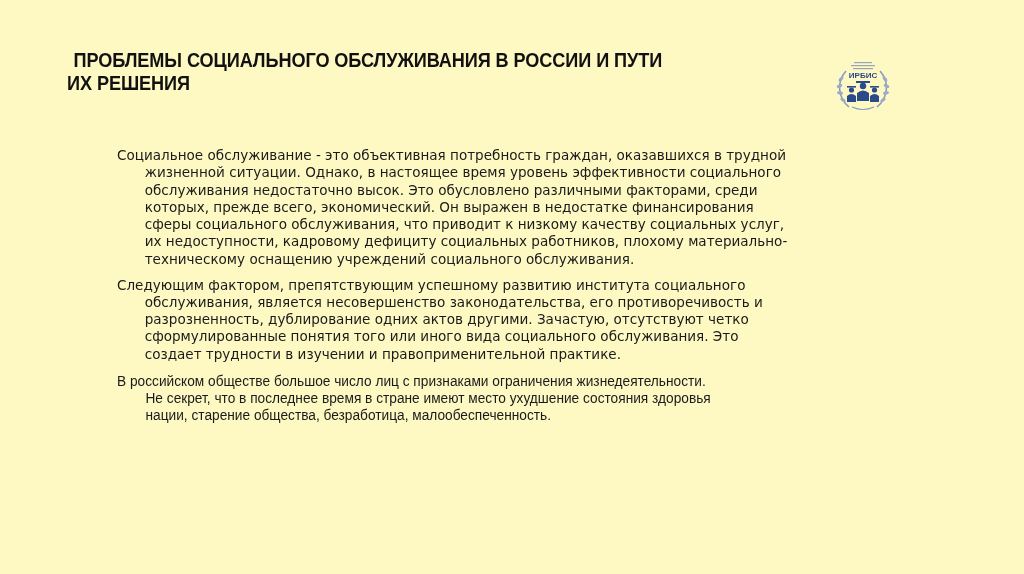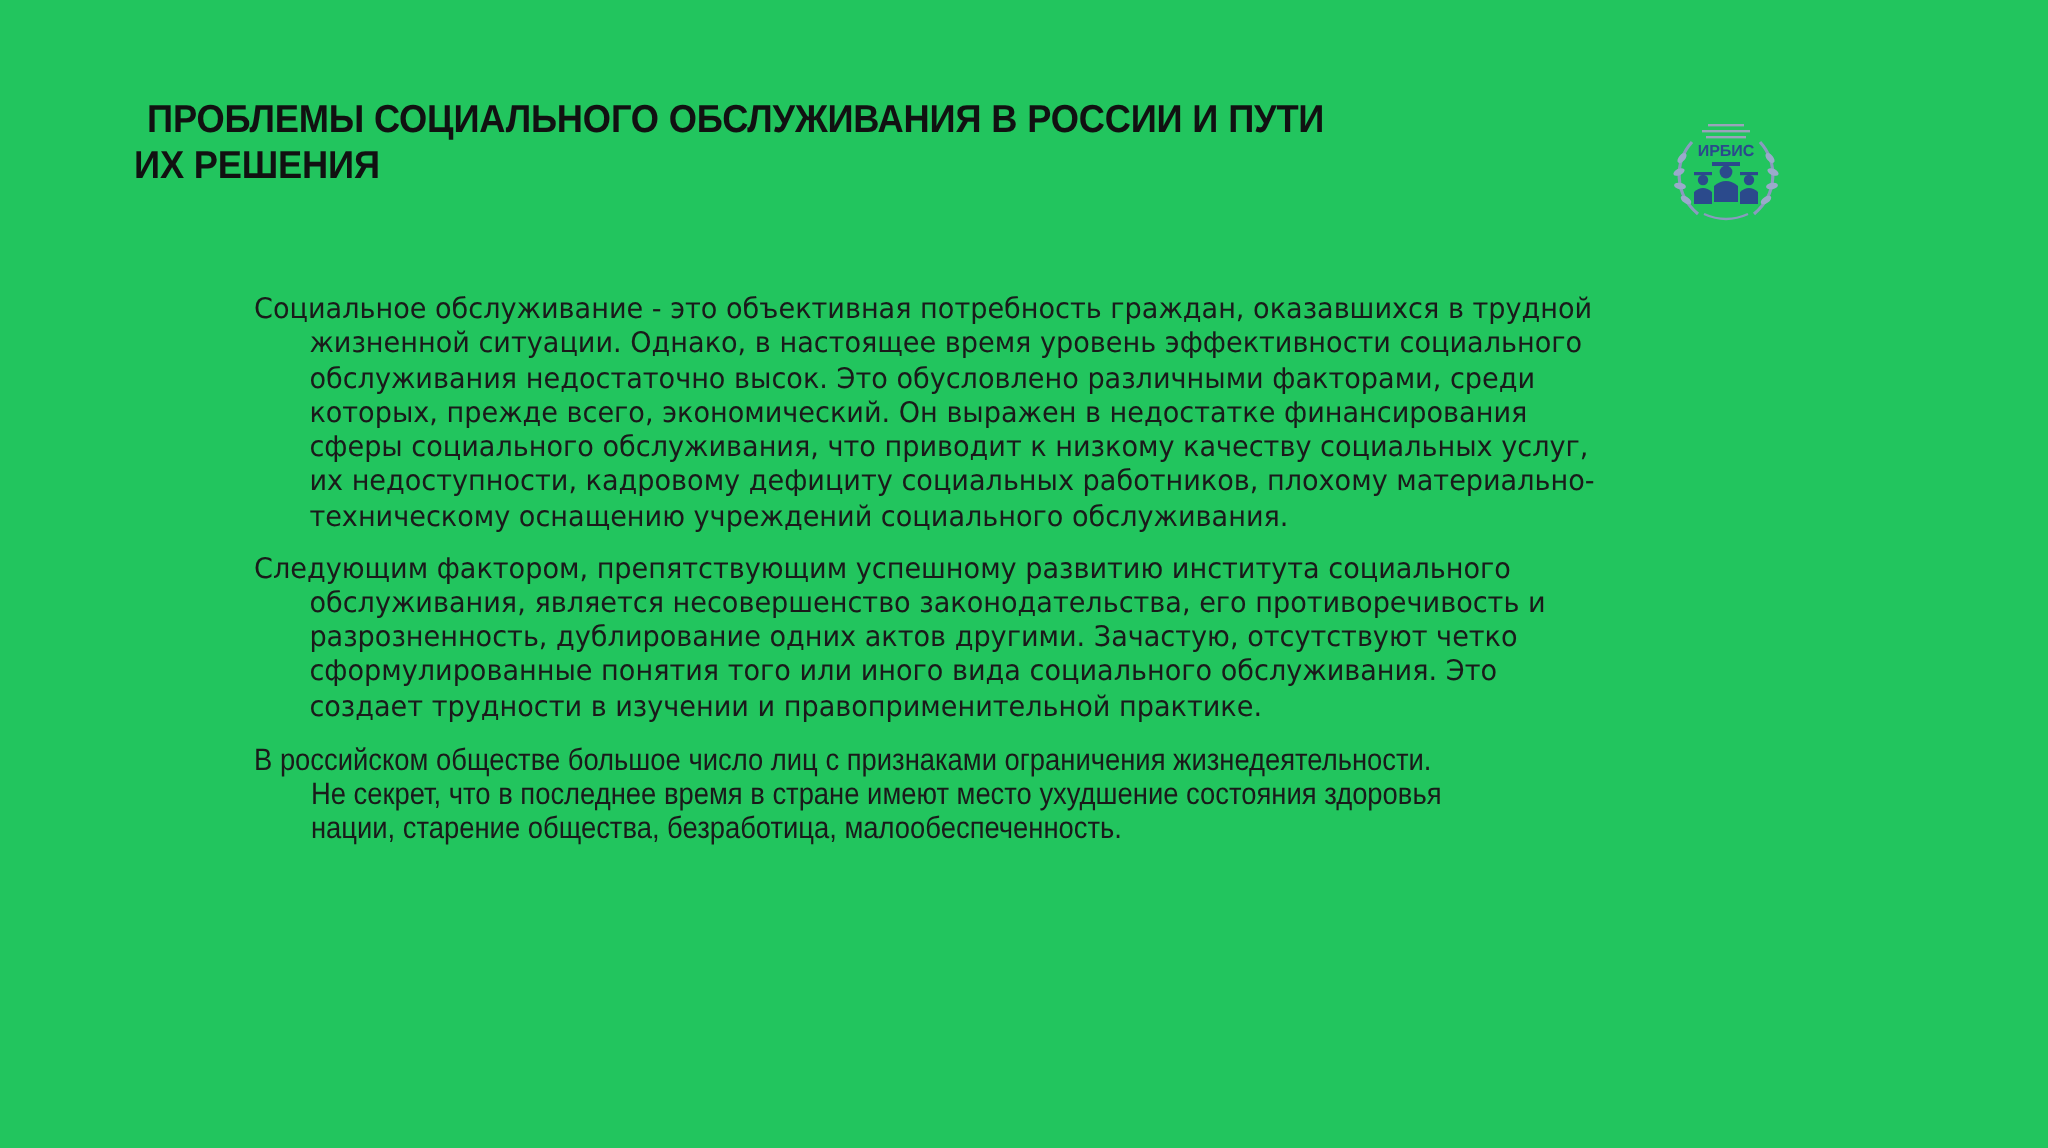--- a/index.html
+++ b/index.html
@@ -7,21 +7,21 @@
       padding: 0;
       width: 1024px;
       height: 574px;
       background: #ffffff;
       overflow: hidden;
     }
     .slide {
       position: relative;
       width: 1024px;
       height: 574px;
-      background: #22c55e;
+      background: #fef9c3;
       color: #111111;
     }
     .title {
       position: absolute;
       left: 67px;
       top: 49px;
       width: 760px;
       font-family: "Liberation Sans", sans-serif;
       font-weight: bold;
       font-size: 19.5px;
@@ -37,21 +37,21 @@
     .logo {
       position: absolute;
       left: 832px;
       top: 55px;
       width: 62px;
       height: 64px;
     }
 
     .body {
       position: absolute;
-      left: 127px;
+      left: 117px;
       top: 147px;
       width: 800px;
       font-family: "DejaVu Sans", sans-serif;
       font-size: 14.2px;
       line-height: 17.3px;
       color: #1a1a1a;
     }
     .para {
       position: relative;
       padding-left: 29px;

